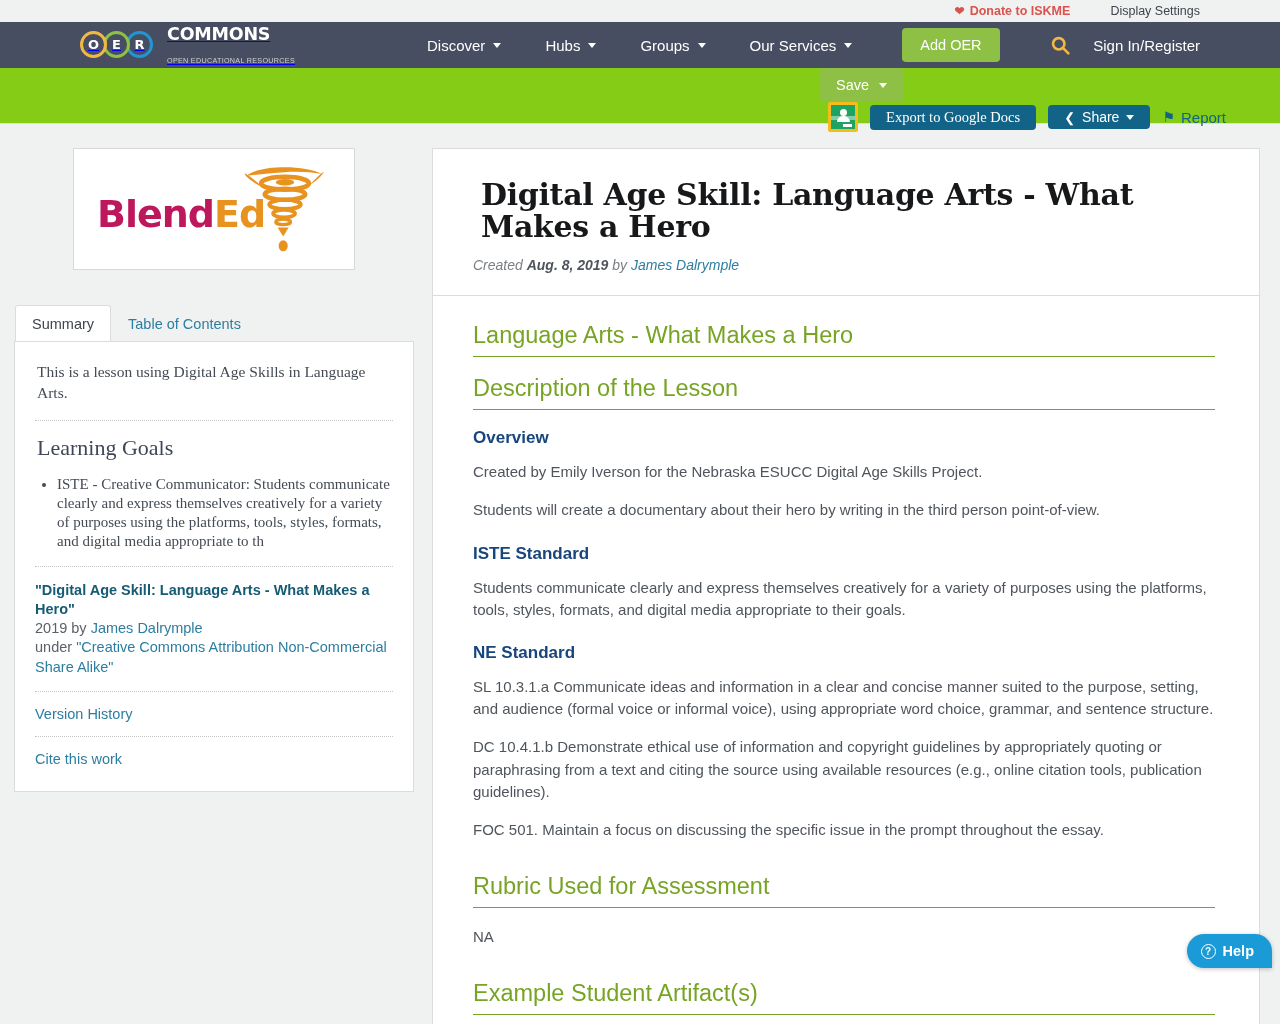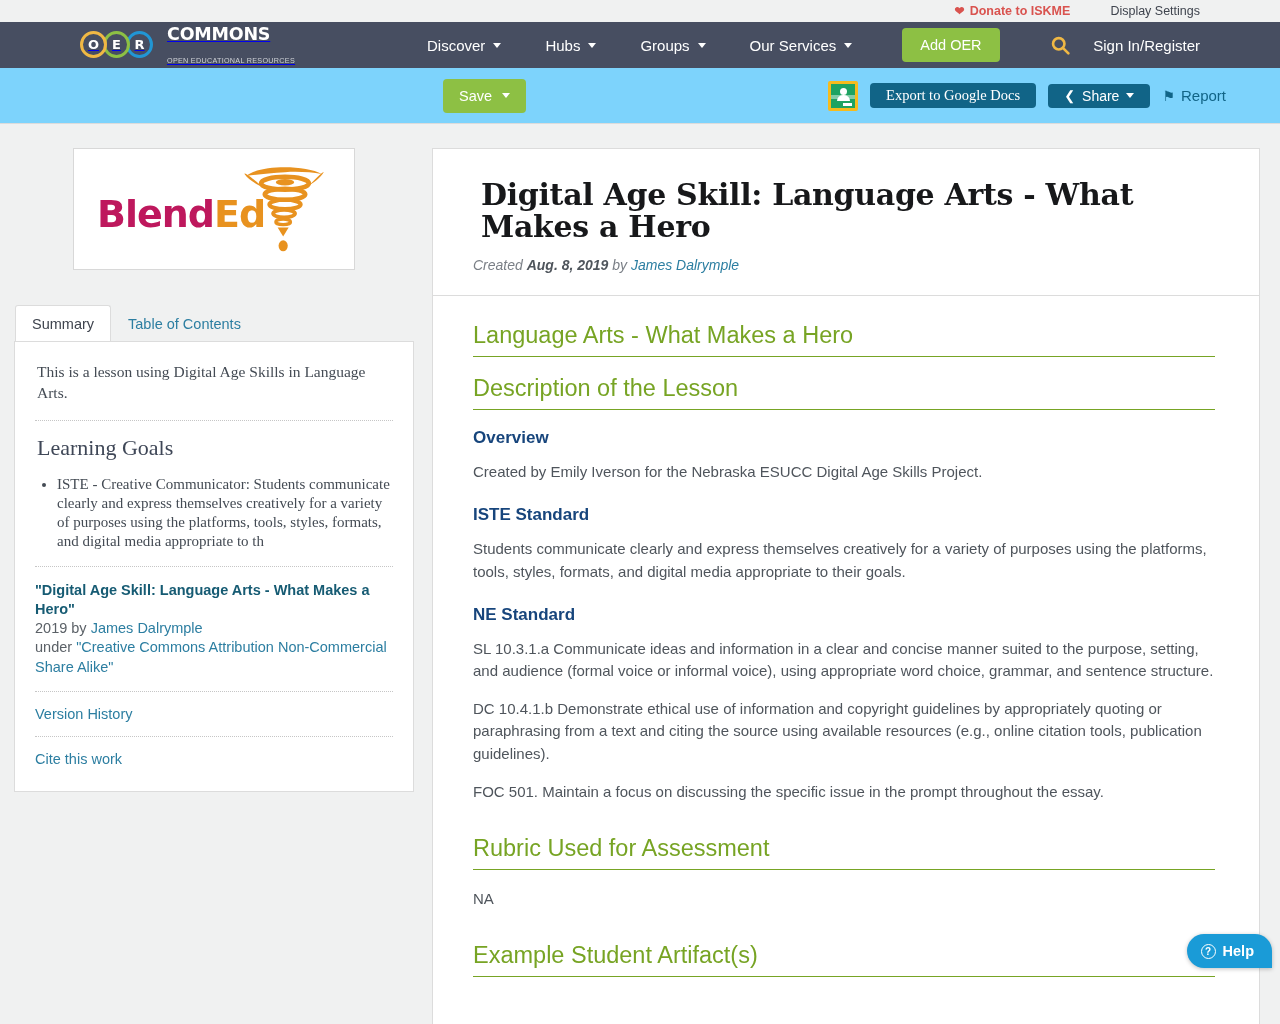--- a/index.html
+++ b/index.html
@@ -92,24 +92,25 @@
   .search-icon-btn {
     background: none; border: none; cursor: pointer;
     color: #f0b844; font-size: 21px; font-weight: bold;
     display: flex; align-items: center; padding: 0;
   }
   .signin-link { color: #fff; font-size: 15px; text-decoration: none; }
 
   
   .action-bar {
     height: 56px;
-    background: #7dd3fc;
+    background: #84cc16;
     display: flex; align-items: center;
     position: relative;
     border-bottom: 1px solid #dcdcdc;
+    flex-direction: column;
   }
   .save-btn {
     background: #8dc044; color: #fff; border: none;
     padding: 9px 16px; border-radius: 4px; font-size: 14.5px;
     cursor: pointer; display: flex; align-items: center; gap: 10px;
     margin-left: 443px;
     font-family: "Liberation Sans", sans-serif;
   }
   .action-right {
     margin-left: auto; display: flex; align-items: center; gap: 12px;
@@ -417,20 +418,21 @@
       </div>
     </div>
     <hr class="head-rule">
 
     <div class="content-body">
       <h2 class="green-head">Language Arts - What Makes a Hero</h2>
       <h2 class="green-head">Description of the Lesson</h2>
 
       <h3 class="sub-head first">Overview</h3>
       <p class="body-p">Created by Emily Iverson for the Nebraska ESUCC Digital Age Skills Project.</p>
+      <p class="body-p">Students will create a documentary about their hero by writing in the third person point-of-view.</p>
 
       <h3 class="sub-head">ISTE Standard</h3>
       <p class="body-p">Students communicate clearly and express themselves creatively for a variety of purposes using the platforms, tools, styles, formats, and digital media appropriate to their goals.</p>
 
       <h3 class="sub-head">NE Standard</h3>
       <p class="body-p">SL 10.3.1.a Communicate ideas and information in a clear and concise manner suited to the purpose, setting, and audience (formal voice or informal voice), using appropriate word choice,  grammar, and sentence structure.</p>
       <p class="body-p">DC 10.4.1.b Demonstrate ethical use of information and copyright guidelines by appropriately quoting or paraphrasing from a text and citing the source using available resources (e.g., online citation tools, publication guidelines).</p>
       <p class="body-p">FOC 501. Maintain a focus on discussing the specific issue in the prompt throughout the essay.</p>
 
       <h2 class="green-head spaced">Rubric Used for Assessment</h2>

